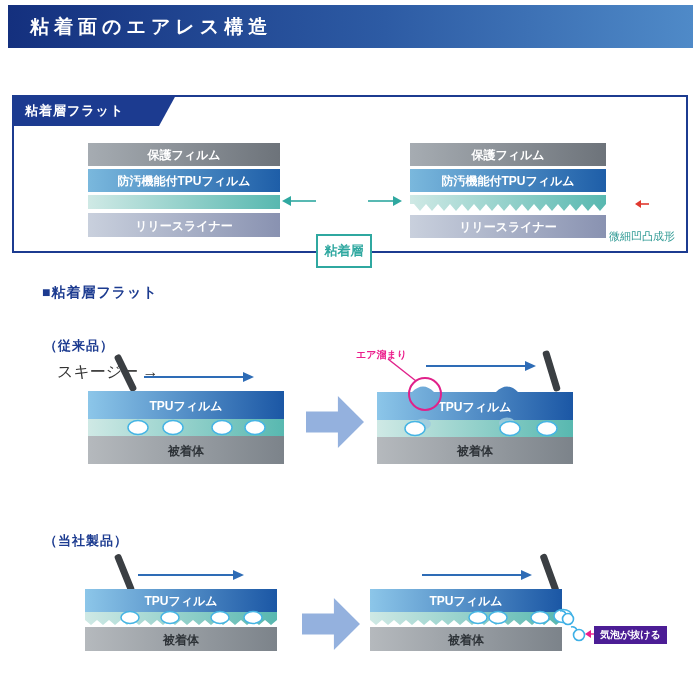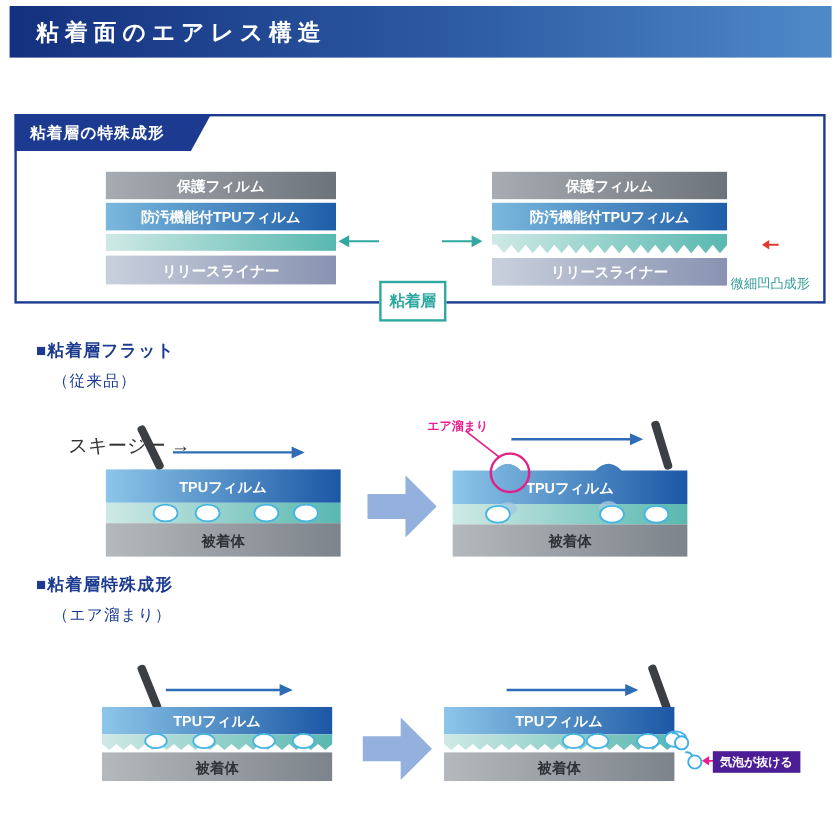--- a/index.html
+++ b/index.html
@@ -22,21 +22,21 @@
   #stab .t{color:#fff;font-size:13px;font-weight:bold;padding-left:13px;letter-spacing:1px;}
 
   .teal-box{left:316px;top:186px;width:52px;height:30px;border:2px solid #2fa8a0;
     display:flex;align-items:center;justify-content:center;background:#fff;margin-top:48px;}
   .teal-box .t{color:#2fa8a0;font-size:13px;font-weight:600;}
 
   .annot-teal{display:flex;align-items:center;gap:20px;flex-direction:column;}
   .annot-teal .t{color:#2f9a94;font-size:11px;white-space:nowrap;}
 
   .sec-h{color:#1c3b90;font-size:14px;font-weight:bold;letter-spacing:1px;}
-  .sec-sub{color:#1c3b90;font-size:13px;font-weight:normal;letter-spacing:1px;}
+  .sec-sub{color:#1c3b90;font-size:13px;font-weight:bold;letter-spacing:1px;margin-top:28px;}
 
   .squeegee{width:7px;border-radius:3px;background:#3b3f43;}
   .sq-label{font-size:16px;color:#333;white-space:nowrap;}
 
   .block-arrow{width:58px;height:52px;background:#94b1de;
     clip-path:polygon(0 30%,55% 30%,55% 0,100% 50%,55% 100%,55% 70%,0 70%);}
 
   .pink{color:#ec1e8c;font-size:10px;font-weight:bold;white-space:nowrap;}
   #pink-circle{left:408px;top:377px;width:30px;height:30px;border:2px solid #e0218a;
     border-radius:50%;}
@@ -78,21 +78,21 @@
       </linearGradient>
     </defs>
   </svg>
 
   <div id="header" class="abs">
     <span class="t">粘着面のエアレス構造</span>
   </div>
 
   <div id="sbox" class="abs"></div>
   <div id="stab" class="abs">
-    <span class="t">粘着層の特殊成形</span>
+    <span class="t">粘着層フラット</span>
   </div>
 
   <svg class="abs" style="left:88px;top:143px" width="192" height="96">
     <rect x="0" y="0" width="192" height="23" fill="url(#gGray)"></rect>
     <text x="96" y="16" text-anchor="middle" font-size="12" font-weight="bold" fill="#fff">保護フィルム</text>
     <rect x="0" y="26" width="192" height="23" fill="url(#gBlue)"></rect>
     <text x="96" y="42" text-anchor="middle" font-size="12" font-weight="bold" fill="#fff">防汚機能付TPUフィルム</text>
     <rect x="0" y="52" width="192" height="14" fill="url(#gTeal)"></rect>
     <rect x="0" y="70" width="192" height="24" fill="url(#gLav)"></rect>
     <text x="96" y="87" text-anchor="middle" font-size="12" font-weight="bold" fill="#fff">リリースライナー</text>
@@ -121,21 +121,21 @@
   </svg>
 
   <div class="abs annot-teal" style="left:609px;top:199px">
     <svg width="14" height="10">
       <line x1="14" y1="5" x2="5" y2="5" stroke="#e0392f" stroke-width="1.6"></line>
       <polygon points="6,1 0,5 6,9" fill="#e0392f"></polygon>
     </svg>
     <span class="t">微細凹凸成形</span>
   </div>
 
-  <div class="abs sec-h" style="left:30px;top:284px">■粘着層フラット</div>
+  <div class="abs sec-h" style="left:42px;top:284px">■粘着層フラット</div>
   <div class="abs sec-sub" style="left:44px;top:309px">（従来品）</div>
 
   <div class="abs sq-label" style="left:57px;top:362px">スキージー →</div>
   <div class="abs squeegee" style="left:122px;top:353px;height:40px;transform:rotate(-26deg)"></div>
   <svg class="abs" style="left:144px;top:371px" width="110" height="12">
     <line x1="0" y1="6" x2="100" y2="6" stroke="#2e6cb6" stroke-width="2"></line>
     <polygon points="99,1 110,6 99,11" fill="#2e6cb6"></polygon>
   </svg>
 
   <svg class="abs" style="left:88px;top:391px" width="196" height="73">
@@ -175,22 +175,21 @@
       <ellipse cx="133" cy="45.5" rx="10" ry="7" fill="#fff" stroke="#45b4e4" stroke-width="1.5"></ellipse>
       <ellipse cx="170" cy="45.5" rx="10" ry="7" fill="#fff" stroke="#45b4e4" stroke-width="1.5"></ellipse>
     </g>
     <rect x="0" y="54" width="196" height="27" fill="url(#gGrayD)"></rect>
     <text x="98" y="72" text-anchor="middle" font-size="12" font-weight="bold" fill="#2e3338">被着体</text>
   </svg>
 
   <div id="pink-circle" class="abs"></div>
 
 
-  <div class="abs sec-h" style="left:30px;top:479px">■粘着層特殊成形</div>
-  <div class="abs sec-sub" style="left:44px;top:504px">（エア溜まり）</div>
+  <div class="abs sec-sub" style="left:44px;top:504px">（当社製品）</div>
 
   <div class="abs squeegee" style="left:121px;top:553px;height:40px;transform:rotate(-22deg)"></div>
   <svg class="abs" style="left:138px;top:569px" width="106" height="12">
     <line x1="0" y1="6" x2="96" y2="6" stroke="#2e6cb6" stroke-width="2"></line>
     <polygon points="95,1 106,6 95,11" fill="#2e6cb6"></polygon>
   </svg>
 
   <svg class="abs" style="left:85px;top:589px" width="192" height="62">
     <rect x="0" y="0" width="192" height="23" fill="url(#gBlueD)"></rect>
     <text x="96" y="16" text-anchor="middle" font-size="12" font-weight="bold" fill="#fff">TPUフィルム</text>

